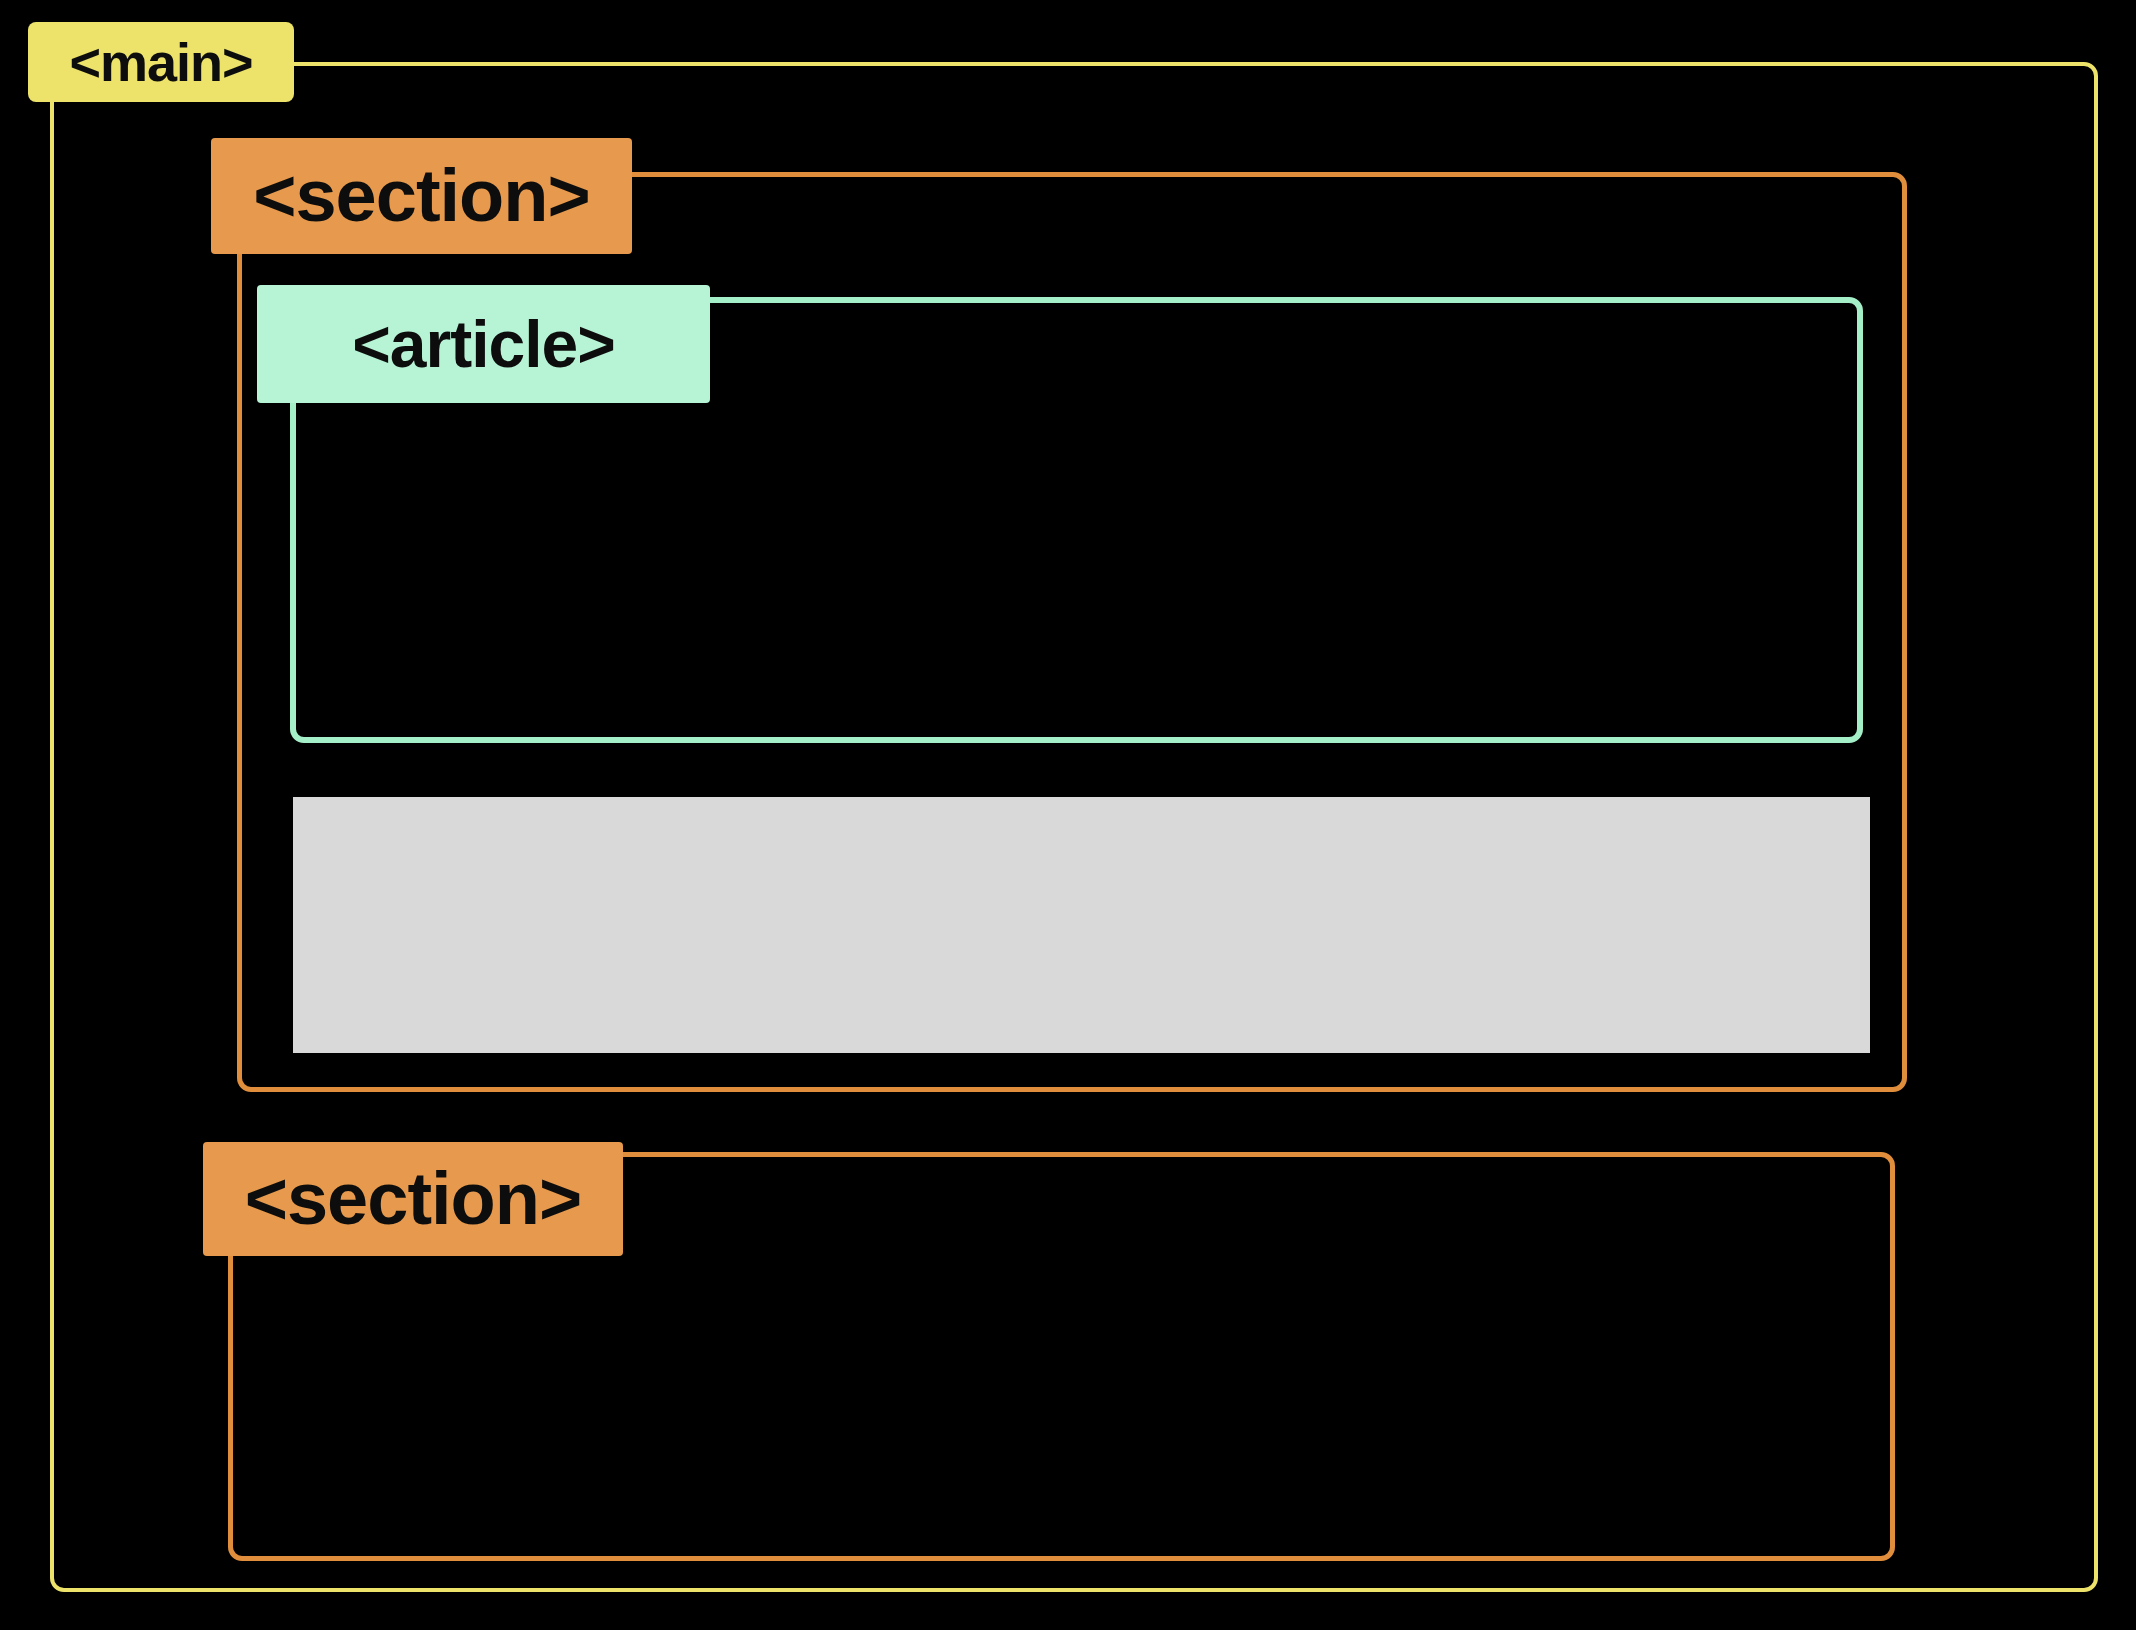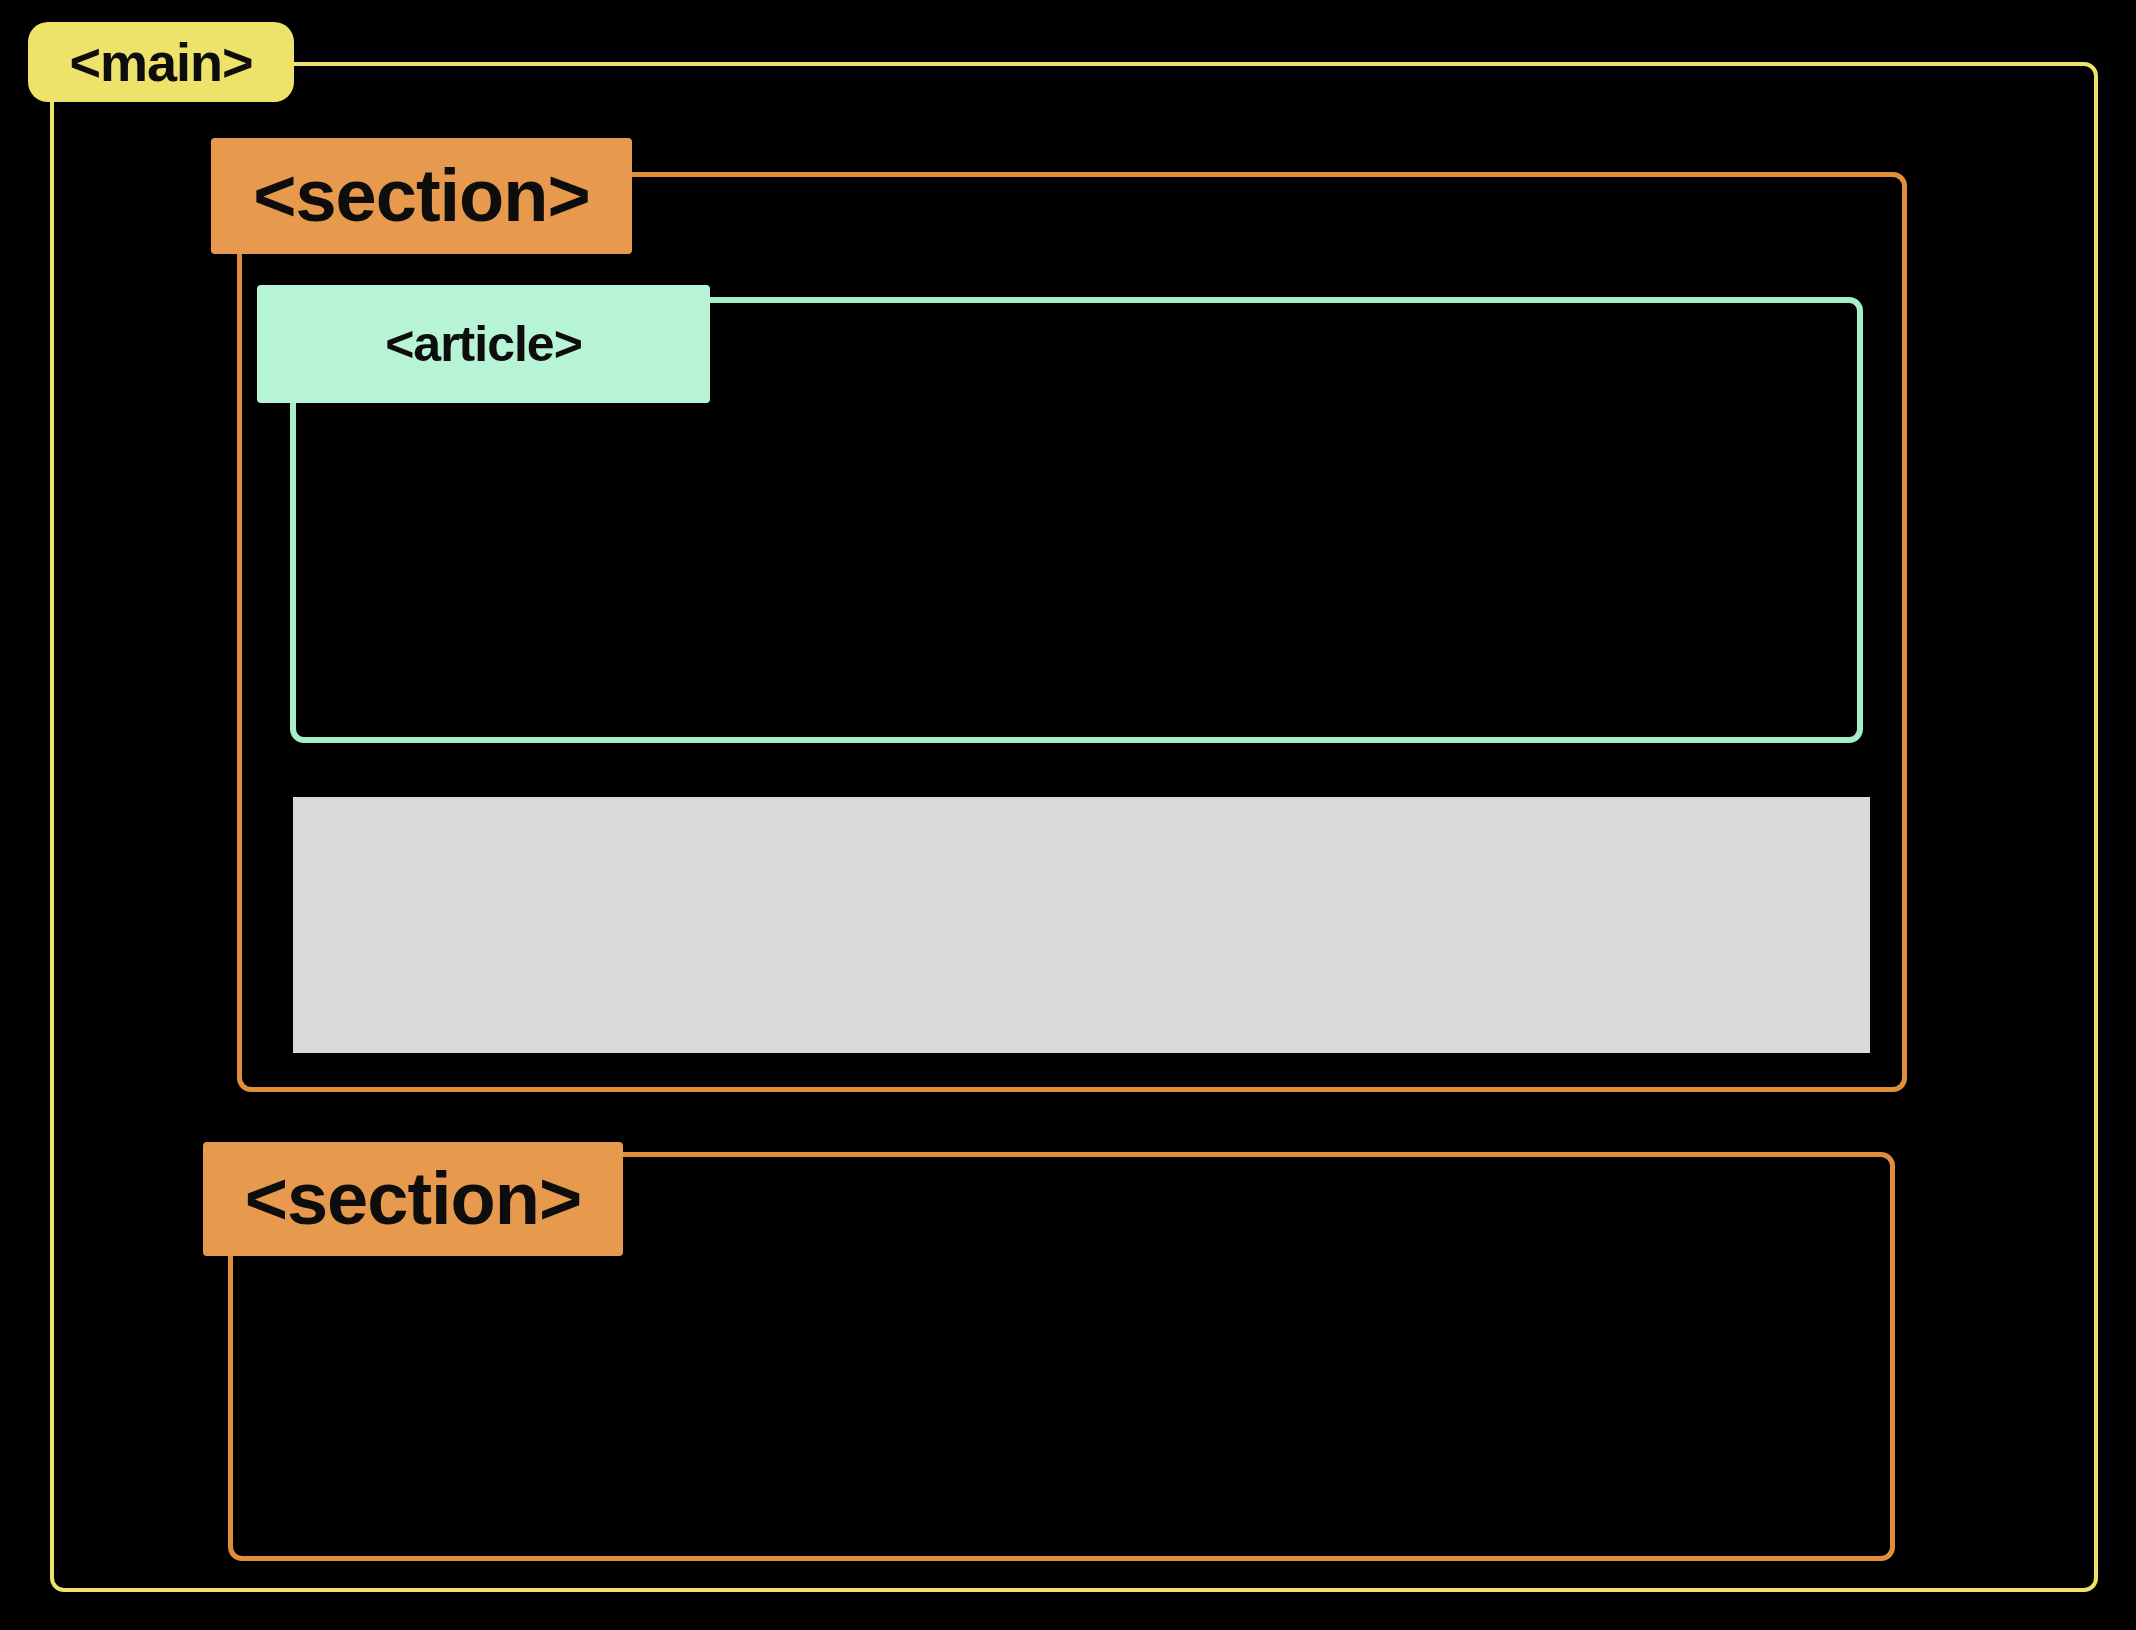--- a/index.html
+++ b/index.html
@@ -53,31 +53,31 @@
     display:flex;align-items:center;justify-content:center;
     font-weight:700;
     color:var(--label-text);
     border-radius:4px;
     letter-spacing:-1px;
     line-height:1;
   }
   .tag-label.main{
     left:28px;top:22px;width:266px;height:80px;
     background:var(--main);
-    font-size:54px;border-radius:20px;
+    font-size:54px;border-radius:8px;
   }
   .tag-label.section1{
     left:211px;top:138px;width:421px;height:116px;
     background:var(--section);
     font-size:74px;
   }
   .tag-label.article{
     left:257px;top:285px;width:453px;height:118px;
     background:var(--article);
-    font-size:50px;
+    font-size:66px;
   }
   .tag-label.section2{
     left:203px;top:1142px;width:420px;height:114px;
     background:var(--section);
     font-size:74px;
   }
   .content-block{
     position:absolute;
     left:293px;top:797px;width:1577px;height:256px;
     background:var(--content-block);

